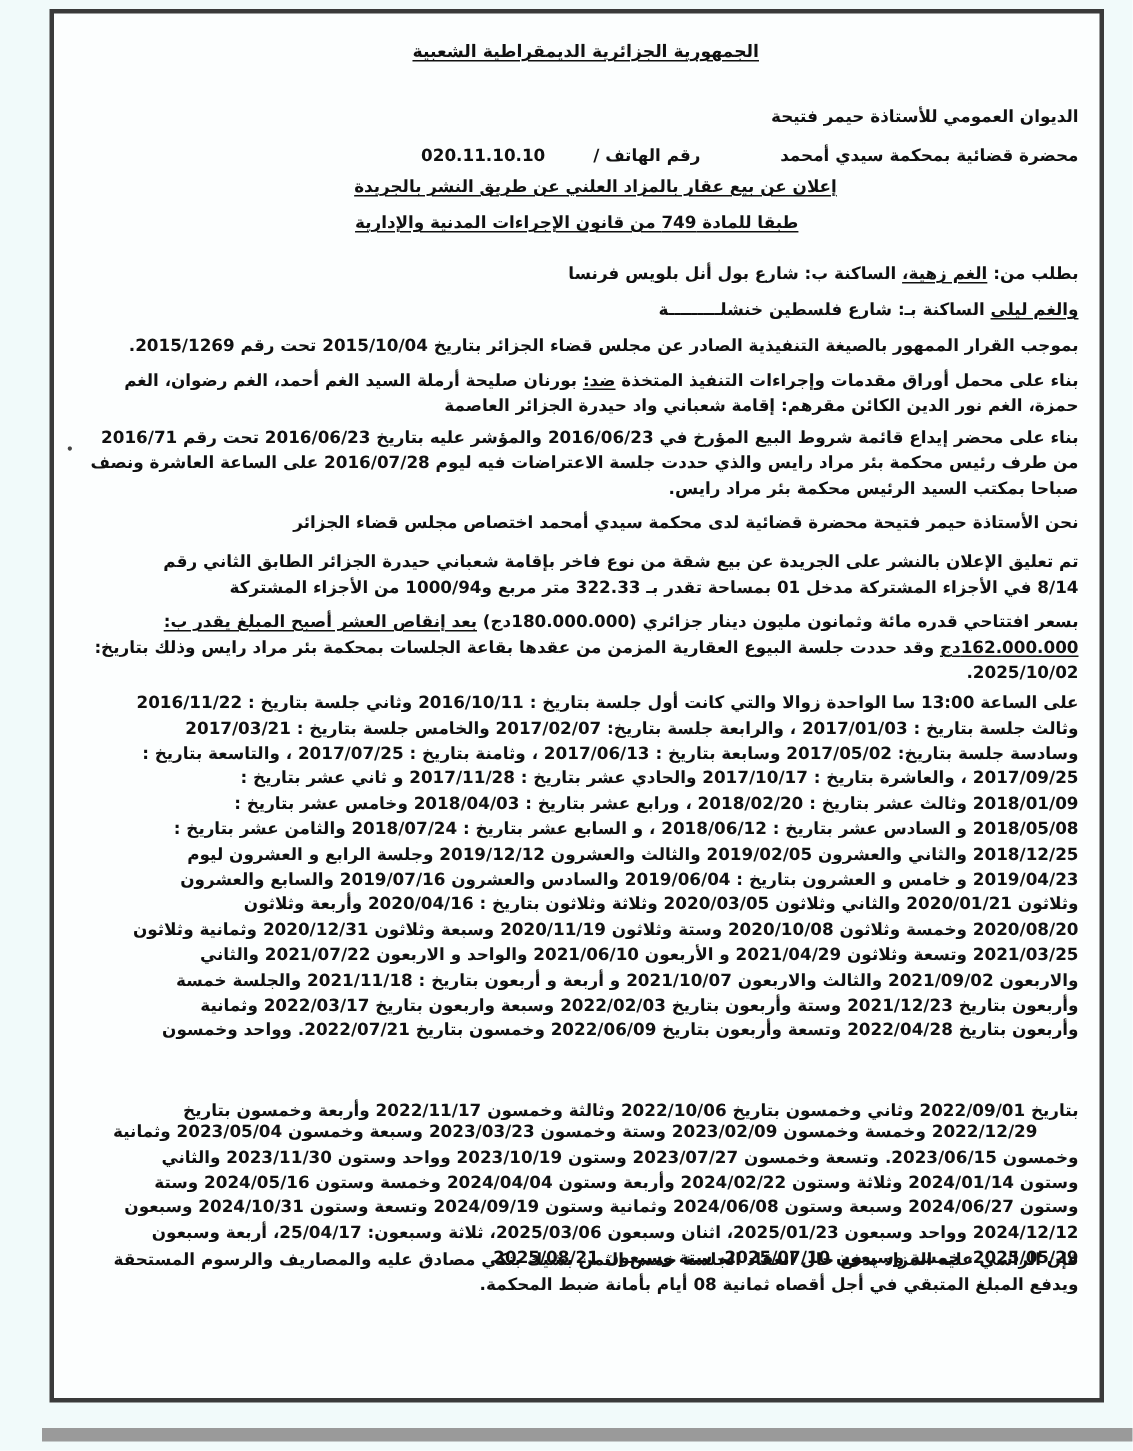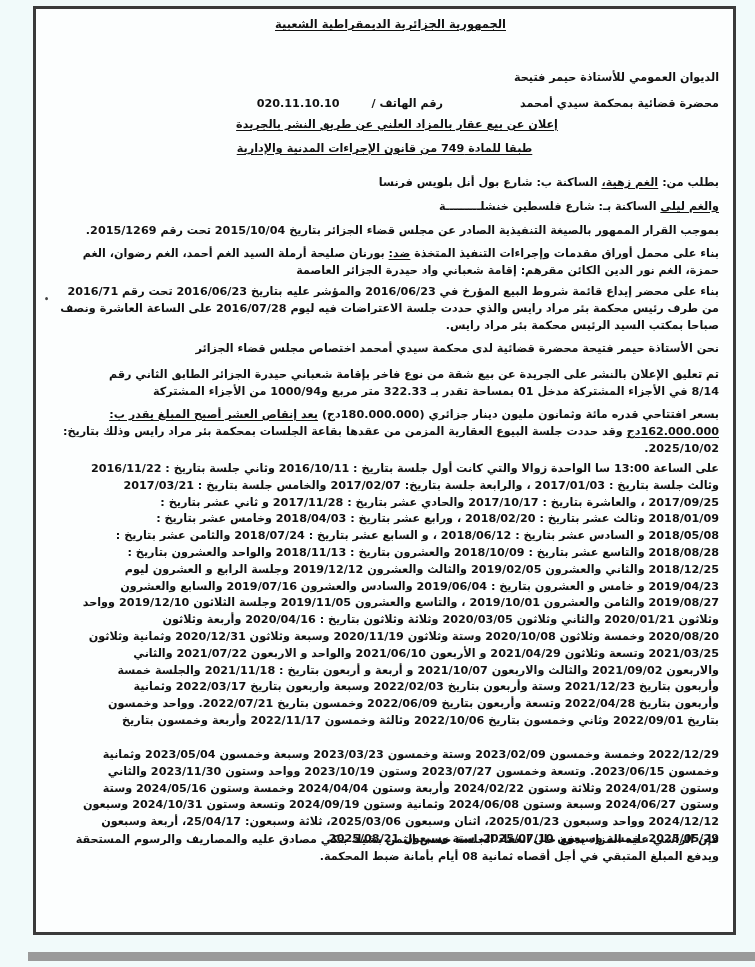--- a/index.html
+++ b/index.html
@@ -24,26 +24,26 @@
     u { text-decoration: underline; text-underline-offset: 2px; }
     .para { position: absolute; right: 14px; left: 12px; white-space: normal; }
     .title { font-size: 11.5px; }
     .bullet { position: absolute; left: 8px; top: 282px; font-size: 8px; color: #444; }
   </style>
 </head>
 <body>
 
 <div class="page doc">
 
-  <div class="abs center title" style="top:7px;padding-left:12px;"><u>الجمهورية الجزائرية الديمقراطية الشعبية</u></div>
+  <div class="abs center title" style="top:17px;padding-left:12px;"><u>الجمهورية الجزائرية الديمقراطية الشعبية</u></div>
 
   <div class="abs" style="top:60px; right:14px;">الديوان العمومي للأستاذة حيمر فتيحة</div>
 
   <div class="abs" style="top:86px; right:14px;">محضرة قضائية بمحكمة سيدي أمحمد</div>
-  <div class="abs" style="top:86px; right:290px;">
+  <div class="abs" style="top:86px; right:266px;">
     <span>رقم الهاتف /</span>
     <span style="margin-right:28px;">020.11.10.10</span>
   </div>
 
   <div class="abs center" style="top:107px;margin-left:25px;"><u>إعلان عن بيع عقار بالمزاد العلني عن طريق النشر بالجريدة</u></div>
   <div class="abs center" style="top:131px;"><u>طبقا للمادة 749 من قانون الإجراءات المدنية والإدارية</u></div>
 
   <div class="abs" style="top:189px; right:14px;">
     <u>والغم ليلى</u><span> الساكنة بـ: شارع فلسطين خنشلـــــــــة</span>
   </div>
@@ -65,40 +65,39 @@
 
   <div class="para" style="top:357px;margin-left:44px;">تم تعليق الإعلان بالنشر على الجريدة عن بيع شقة من نوع فاخر بإقامة شعباني حيدرة الجزائر الطابق الثاني رقم 8/14 في الأجزاء المشتركة مدخل 01 بمساحة تقدر بـ 322.33 متر مربع و1000/94 من الأجزاء المشتركة</div>
 
   <div class="para" style="top:397px;">
     <span>بسعر افتتاحي قدره مائة وثمانون مليون دينار جزائري (180.000.000دج) </span><u>بعد إنقاص العشر أصبح المبلغ يقدر ب: 162.000.000دج</u><span> وقد حددت جلسة البيوع العقارية المزمن من عقدها بقاعة الجلسات بمحكمة بئر مراد رايس وذلك بتاريخ: 2025/10/02.</span>
   </div>
 
   <div class="para" style="top:452px; line-height:16.8px;" id="sessions1">
       <div style="white-space: nowrap;">على الساعة 13:00 سا الواحدة زوالا والتي كانت أول جلسة بتاريخ : 2016/10/11 وثاني جلسة بتاريخ : 2016/11/22</div>
       <div style="white-space: nowrap;">وثالث جلسة بتاريخ : 2017/01/03 ، والرابعة جلسة بتاريخ: 2017/02/07 والخامس جلسة بتاريخ : 2017/03/21</div>
+      <div style="white-space: nowrap;">وسادسة جلسة بتاريخ: 2017/05/02 وسابعة بتاريخ : 2017/06/13 ، وثامنة بتاريخ : 2017/07/25 ، والتاسعة بتاريخ :</div>
       <div style="white-space: nowrap;">2017/09/25 ، والعاشرة بتاريخ : 2017/10/17 والحادي عشر بتاريخ : 2017/11/28 و ثاني عشر بتاريخ :</div>
       <div style="white-space: nowrap;">2018/01/09 وثالث عشر بتاريخ : 2018/02/20 ، ورابع عشر بتاريخ : 2018/04/03 وخامس عشر بتاريخ :</div>
       <div style="white-space: nowrap;">2018/05/08 و السادس عشر بتاريخ : 2018/06/12 ، و السابع عشر بتاريخ : 2018/07/24 والثامن عشر بتاريخ :</div>
-      <div style="white-space: nowrap;">2018/08/28 والتاسع عشر بتاريخ : 2018/10/09 والعشرون بتاريخ : 2018/11/13 والواحد والعشرون بتاريخ :</div>
       <div style="white-space: nowrap;">2018/12/25 والثاني والعشرون 2019/02/05 والثالث والعشرون 2019/12/12 وجلسة الرابع و العشرون ليوم</div>
       <div style="white-space: nowrap;">2019/04/23 و خامس و العشرون بتاريخ : 2019/06/04 والسادس والعشرون 2019/07/16 والسابع والعشرون</div>
-      <div style="white-space: nowrap;">2019/08/27 والثامن والعشرون 2019/10/01 ، والتاسع والعشرون 2019/11/05 وجلسة الثلاثون 2019/12/10 وواحد</div>
       <div style="white-space: nowrap;">وثلاثون 2020/01/21 والثاني وثلاثون 2020/03/05 وثلاثة وثلاثون بتاريخ : 2020/04/16 وأربعة وثلاثون</div>
       <div style="white-space: nowrap;">2020/08/20 وخمسة وثلاثون 2020/10/08 وستة وثلاثون 2020/11/19 وسبعة وثلاثون 2020/12/31 وثمانية وثلاثون</div>
       <div style="white-space: nowrap;">2021/03/25 وتسعة وثلاثون 2021/04/29 و الأربعون 2021/06/10 والواحد و الاربعون 2021/07/22 والثاني</div>
       <div style="white-space: nowrap;">والاربعون 2021/09/02 والثالث والاربعون 2021/10/07 و أربعة و أربعون بتاريخ : 2021/11/18 والجلسة خمسة</div>
       <div style="white-space: nowrap;">وأربعون بتاريخ 2021/12/23 وستة وأربعون بتاريخ 2022/02/03 وسبعة واربعون بتاريخ 2022/03/17 وثمانية</div>
       <div style="white-space: nowrap;">وأربعون بتاريخ 2022/04/28 وتسعة وأربعون بتاريخ 2022/06/09 وخمسون بتاريخ 2022/07/21. وواحد وخمسون</div>
-      <div style="white-space: nowrap;">بتاريخ 2022/09/01 وثاني وخمسون بتاريخ 2022/10/06 وثالثة وخمسون 2022/11/17 وأربعة وخمسون بتاريخ</div>
+      <div style="white-space: nowrap; margin-top: 37px;">بتاريخ 2022/09/01 وثاني وخمسون بتاريخ 2022/10/06 وثالثة وخمسون 2022/11/17 وأربعة وخمسون بتاريخ</div>
     </div>
 
   <div class="para" style="top:738px; line-height:16.8px;" id="sessions2">
-      <div style="white-space: nowrap;">2022/12/29 وخمسة وخمسون 2023/02/09 وستة وخمسون 2023/03/23 وسبعة وخمسون 2023/05/04 وثمانية</div>
+      <div style="white-space: nowrap; text-align: center;">2022/12/29 وخمسة وخمسون 2023/02/09 وستة وخمسون 2023/03/23 وسبعة وخمسون 2023/05/04 وثمانية</div>
       <div style="white-space: nowrap;">وخمسون 2023/06/15. وتسعة وخمسون 2023/07/27 وستون 2023/10/19 وواحد وستون 2023/11/30 والثاني</div>
-      <div style="white-space: nowrap;">وستون 2024/01/28 وثلاثة وستون 2024/02/22 وأربعة وستون 2024/04/04 وخمسة وستون 2024/05/16 وستة</div>
+      <div style="white-space: nowrap;">وستون 2024/01/14 وثلاثة وستون 2024/02/22 وأربعة وستون 2024/04/04 وخمسة وستون 2024/05/16 وستة</div>
       <div style="white-space: nowrap;">وستون 2024/06/27 وسبعة وستون 2024/06/08 وثمانية وستون 2024/09/19 وتسعة وستون 2024/10/31 وسبعون</div>
       <div style="white-space: nowrap;">2024/12/12 وواحد وسبعون 2025/01/23، اثنان وسبعون 2025/03/06، ثلاثة وسبعون: 25/04/17، أربعة وسبعون</div>
       <div style="white-space: nowrap;">2025/05/29، خمسة وسبعون 2025/07/10، ستة وسبعون 2025/08/21</div>
     </div>
 
   <div class="para" style="top:822px;">فإن الراسي عليه المزاد يدفع حال انعقاد الجلسة خمس الثمن بشيك بنكي مصادق عليه والمصاريف والرسوم المستحقة ويدفع المبلغ المتبقي في أجل أقصاه ثمانية 08 أيام بأمانة ضبط المحكمة.</div>
 
 </div>
 
 <div class="bottom-strip"></div>

